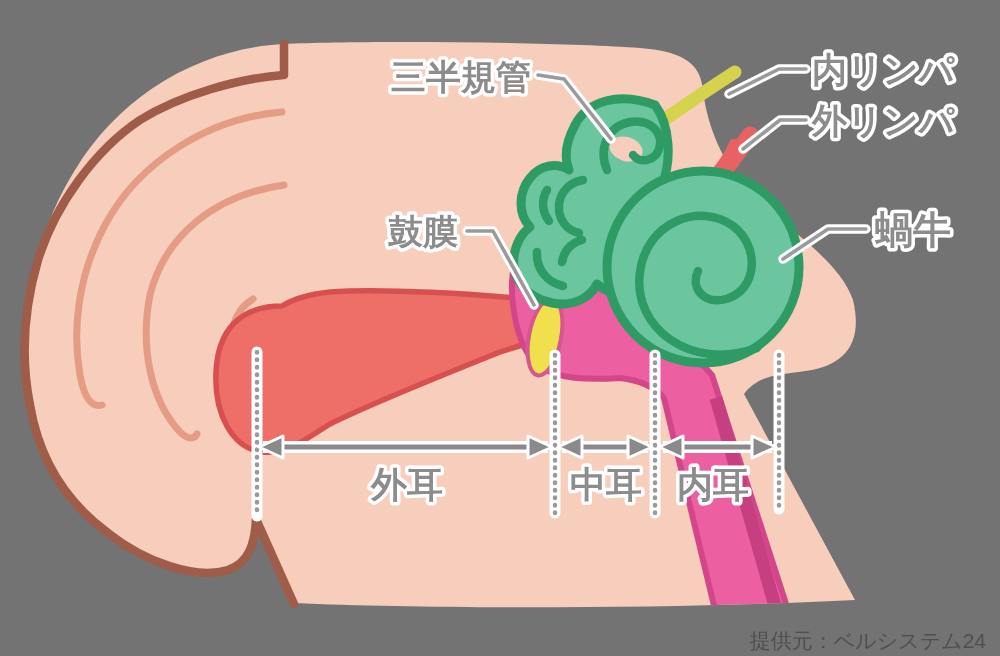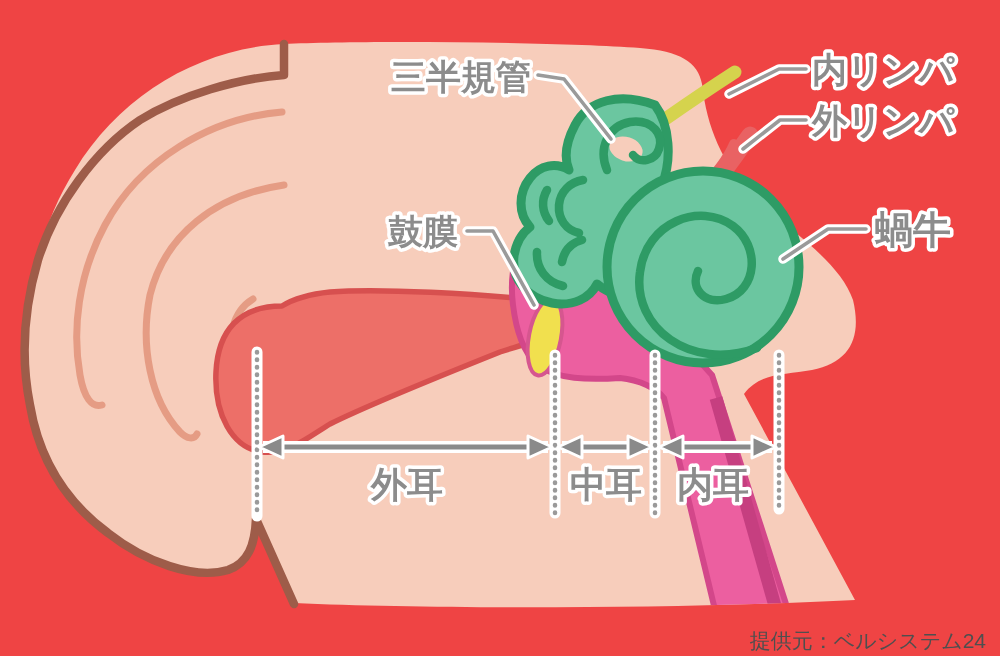--- a/index.html
+++ b/index.html
@@ -1,16 +1,16 @@
 <!DOCTYPE html>
 <html style="--skin: #f7cdbb; --outline-brown: #9e5c49; --inner-curve: #e59c84; --canal-red: #ed6f68; --canal-edge: #d7504f; --middle-ear-pink: #ec5fa0; --middle-ear-edge: #d3478a; --middle-ear-dark: #c63f80; --eardrum-yellow: #f1e04e; --eardrum-edge: #d6568f; --cochlea-green: #6bc6a0; --cochlea-outline: #2e9b65; --endolymph-yellow: #d5d34d; --perilymph-red: #e96263; --label-gray: #8c8c8c; --label-line: #9a9a9a; --arrow-gray: #8a8a8a; --caption-gray: #4f4f4f;"><head>
 <meta charset="utf-8">
 <style>
   html,body{margin:0;padding:0;background:#fff;}
-  .stage{position:relative;width:1000px;height:656px;background:#ef4444;overflow:hidden;
+  .stage{position:relative;width:1000px;height:656px;background:#737373;overflow:hidden;
          font-family:"Liberation Sans","DejaVu Sans",sans-serif;}
   svg{position:absolute;left:0;top:0;}
 
   
   .head{fill:var(--skin,#f7cdbb);}
   .pinna-fill{fill:var(--skin,#f7cdbb);}
   .pinna-line{fill:none;stroke:var(--outline-brown,#9e5c49);stroke-width:8.5;stroke-linecap:round;stroke-linejoin:round;}
   .inner-line{fill:none;stroke:var(--inner-curve,#e59c84);stroke-width:7;stroke-linecap:round;}
   .canal{fill:var(--canal-red,#ed6f68);stroke:var(--canal-edge,#d7504f);stroke-width:5.5;stroke-linejoin:round;}
   .midear{fill:var(--middle-ear-pink,#ec5fa0);stroke:var(--middle-ear-edge,#d3478a);stroke-width:6;stroke-linejoin:round;}

